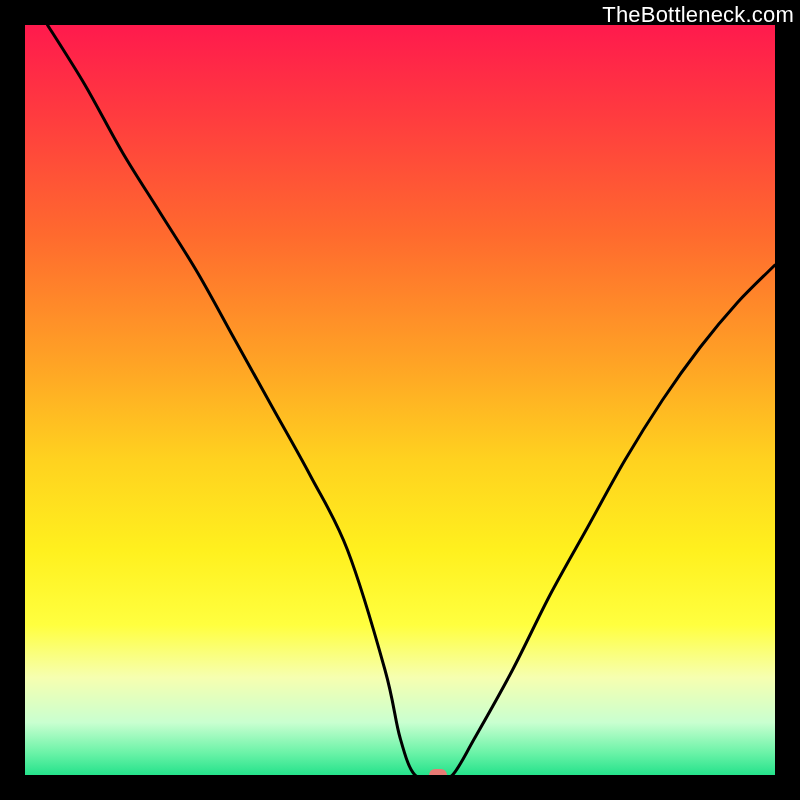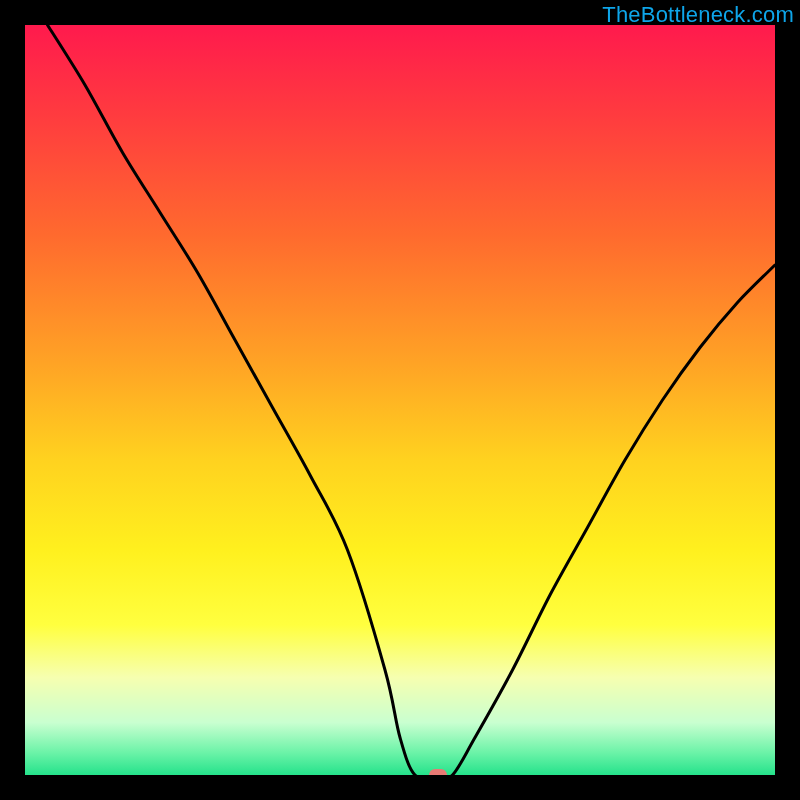--- a/index.html
+++ b/index.html
@@ -24,21 +24,21 @@
     left: 25px;
     top: 25px;
     width: 750px;
     height: 750px;
     overflow: hidden;
   }
   .watermark {
     position: absolute;
     top: 2px;
     right: 6px;
-    color: #0ea5e9;
+    color: #ffffff;
     font-size: 22px;
     font-weight: 500;
     letter-spacing: 0.2px;
   }
   .marker {
     position: absolute;
     width: 18px;
     height: 12px;
     border-radius: 6px / 6px;
     background: #e77a74;

